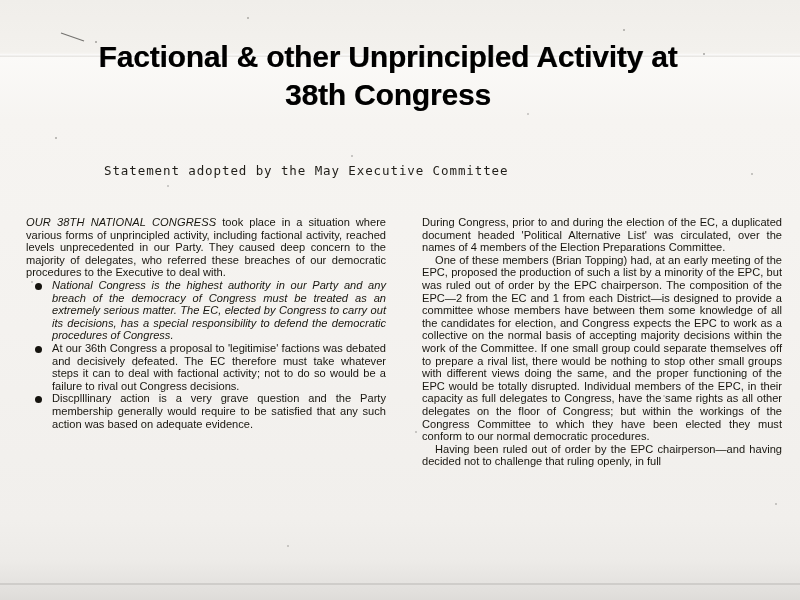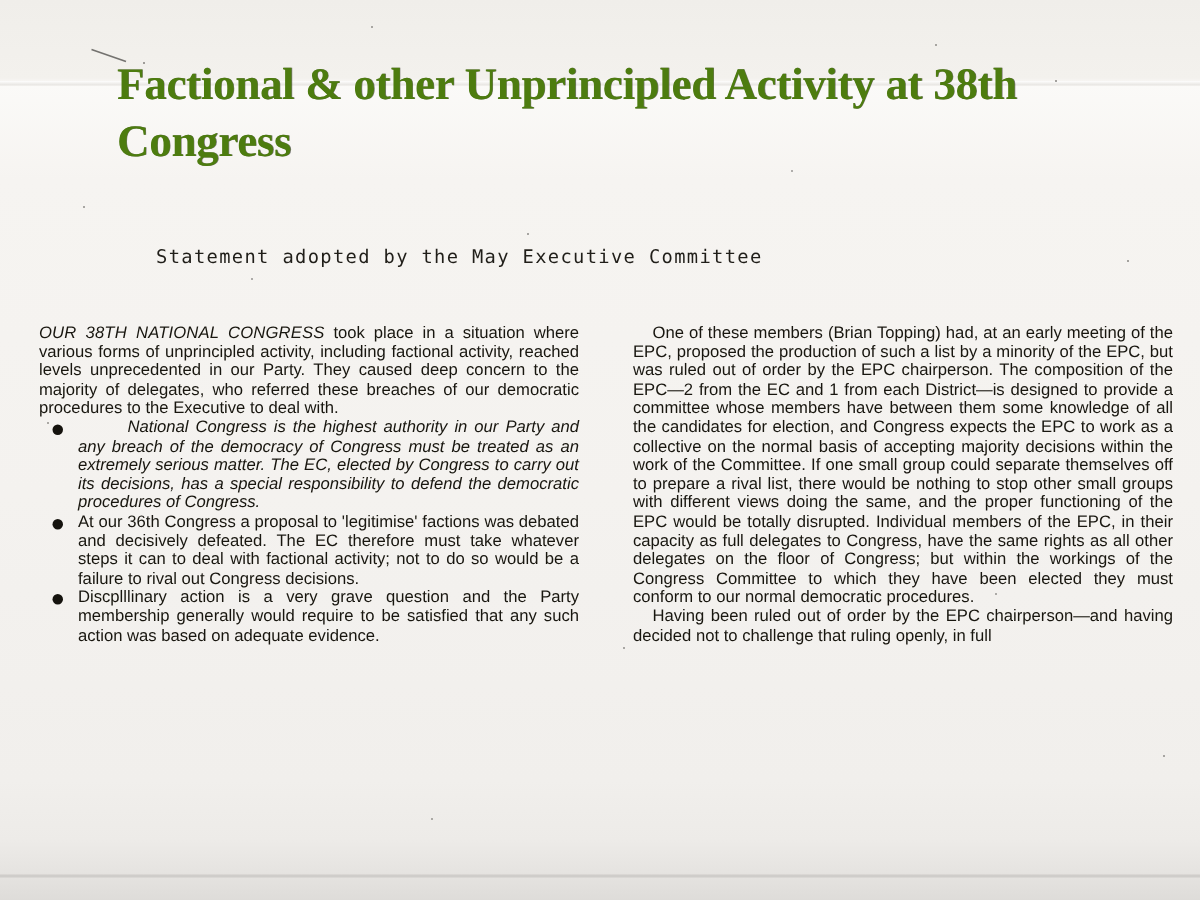--- a/index.html
+++ b/index.html
@@ -82,27 +82,28 @@
   
   .content {
     position: relative;
     z-index: 3;
   }
   .doc-title {
     position: absolute;
     left: 78px;
     top: 18px;
     width: 620px;
-    font-family: Liberation Serif, serif;
+    font-family: Liberation Sans, sans-serif;
     font-weight: bold;
     font-size: 30px;
     line-height: 38px;
     letter-spacing: -0.2px;
-    color: #4d7c0f;
+    color: #000000;
     text-shadow: 0.4px 0 0 rgba(20,18,14,0.55);
+    text-align: center;
   }
   .doc-subtitle {
     position: absolute;
     left: 104px;
     top: 163px;
     font-family: "DejaVu Sans Mono", monospace;
     font-size: 12.5px;
     letter-spacing: 0.9px;
     color: #201e19;
     white-space: nowrap;
@@ -158,21 +159,21 @@
   }
   ul.bullets > li .dot {
     position: absolute;
     left: 9px;
     top: 4px;
     width: 7px;
     height: 7px;
     background: #15130e;
     border-radius: 50%;
   }
-  .it { font-style: italic; margin-left: 33px; }
+  .it { font-style: italic; }
   .blur {
     filter: blur(0.18px);
   }
 </style>
 </head>
 <body>
 
 <div class="page">
 
   <div class="paper-tone"></div>
@@ -211,20 +212,21 @@
             <span class="dot"></span>
             <span>Discplllinary action is a very grave question and the Party membership generally would require to be satisfied that any such action was based on adequate evidence.</span>
           </li>
         </ul>
 
       </div>
 
       <div class="col col-right blur">
 
 
+        <p>During Congress, prior to and during the election of the EC, a duplicated document headed 'Political Alternative List' was circulated, over the names of 4 members of the Election Preparations Committee.</p>
 
         <p class="indent">One of these members (Brian Topping) had, at an early meeting of the EPC, proposed the production of such a list by a minority of the EPC, but was ruled out of order by the EPC chairperson. The composition of the EPC—2 from the EC and 1 from each District—is designed to provide a committee whose members have between them some knowledge of all the candidates for election, and Congress expects the EPC to work as a collective on the normal basis of accepting majority decisions within the work of the Committee. If one small group could separate themselves off to prepare a rival list, there would be nothing to stop other small groups with different views doing the same, and the proper functioning of the EPC would be totally disrupted. Individual members of the EPC, in their capacity as full delegates to Congress, have the same rights as all other delegates on the floor of Congress; but within the workings of the Congress Committee to which they have been elected they must conform to our normal democratic procedures.</p>
 
         <p class="indent">Having been ruled out of order by the EPC chairperson—and having decided not to challenge that ruling openly, in full</p>
       </div>
 
     </div>
   </div>
 </div>
 

